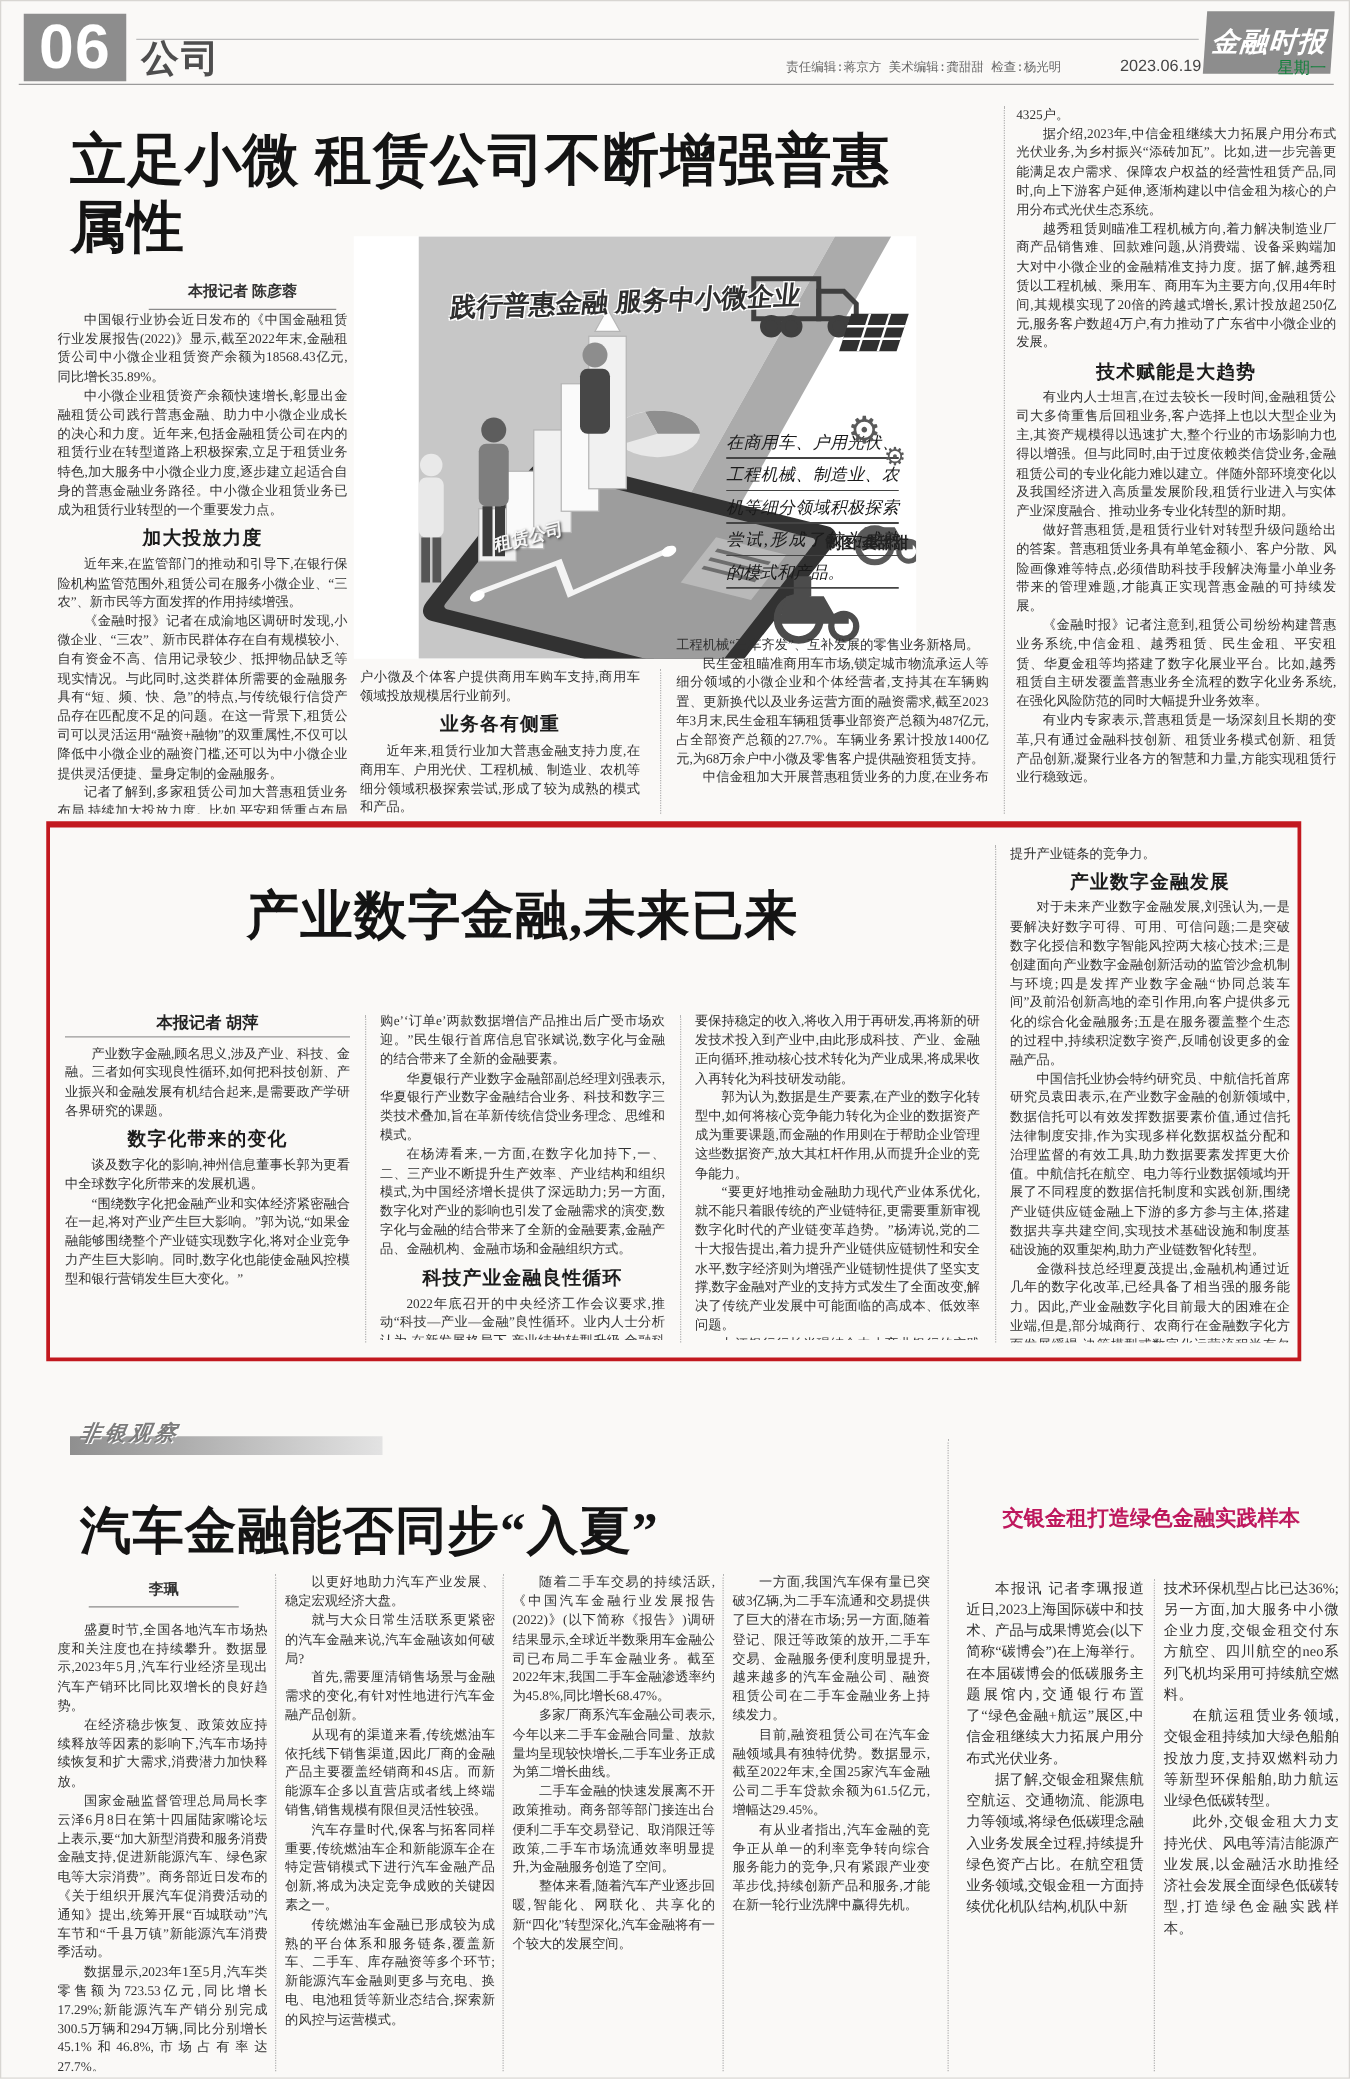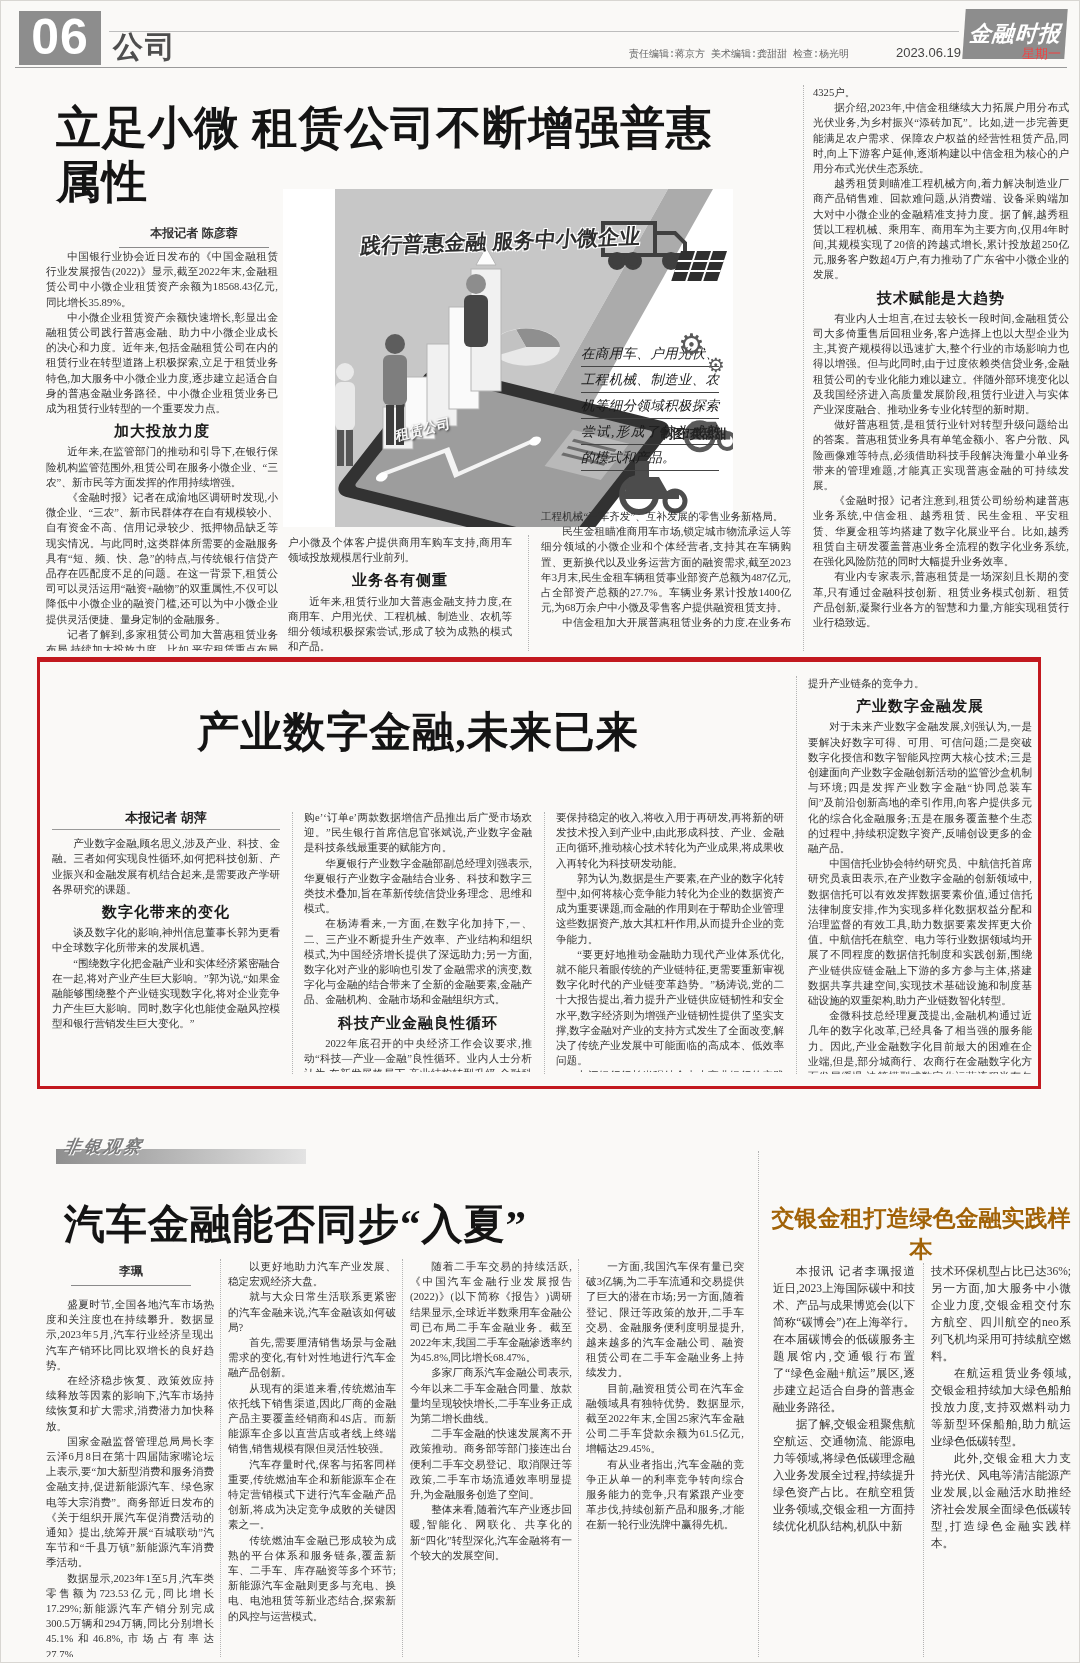--- a/index.html
+++ b/index.html
@@ -14,21 +14,21 @@
            font-size:30px;font-weight:700;color:#4e4e4e;letter-spacing:2px;}
   .hline1{position:absolute;left:108px;top:30px;width:850px;height:1px;background:#bdbdbd;}
   .masthead{position:absolute;left:963px;top:8px;width:102px;height:50px;background:#8d8d8d;
            color:#fff;display:flex;align-items:center;justify-content:center;
            font-style:italic;font-weight:900;font-size:22px;letter-spacing:1px;transform:skewX(-4deg);}
   .credits{position:absolute;right:230px;top:46px;font-family:Liberation Mono, monospace;
            font-size:10px;color:#666;}
   .dateline{position:absolute;right:118px;top:44px;font-family:"Liberation Sans",sans-serif;
            font-size:13px;color:#444;}
   .weekday{position:absolute;right:18px;top:44px;font-family:"Liberation Sans",sans-serif;
-           font-size:13px;color:#ef4444;}
+           font-size:13px;color:#15803d;}
   .hline2{position:absolute;left:14px;top:66px;width:1052px;height:1px;background:#9a9a9a;}
   
   .headline1{position:absolute;left:55px;top:100px;width:670px;font-size:45px;font-weight:900;
            letter-spacing:1px;color:#141414;line-height:1.2;}
   .byline{position:absolute;font-family:"Liberation Sans",sans-serif;font-weight:700;
            font-size:12px;color:#333;text-align:center;border-bottom:1px solid #8a8a8a;padding-bottom:5px;}
   
   .col{position:absolute;overflow:hidden;text-align:justify;font-size:10.6px;line-height:15.2px;color:#333;}
   .col p{margin:0;text-indent:2em;}
   .col h3{margin:7px 0 6px 0;text-align:center;font-family:"Liberation Sans",sans-serif;
@@ -57,22 +57,22 @@
           font-family:"Liberation Sans",sans-serif;font-weight:700;font-size:13px;color:#222;
           padding-bottom:4px;border-bottom:1px solid #999;}
   
   .obsbar{position:absolute;left:55px;top:1148px;width:250px;height:15px;
           background:linear-gradient(90deg,#8f8f8f,#e3e3e3);}
   .obstxt{position:absolute;left:63px;top:1134px;font-style:italic;font-weight:900;font-size:17px;
           color:#7c7c7c;letter-spacing:3px;transform:skewX(-10deg);
           text-shadow:1px 1px 0 #fff;}
   .headline3{position:absolute;left:45px;top:1178px;width:640px;font-size:41px;font-weight:900;
           color:#141414;letter-spacing:1px;}
-  .headline4{position:absolute;left:770px;top:1202px;width:300px;text-align:center;font-size:23px;
-          font-weight:900;color:#a16207;}
+  .headline4{position:absolute;left:770px;top:1202px;width:300px;text-align:center;font-size:17px;
+          font-weight:900;color:#be185d;}
 </style>
 </head>
 <body>
 
 <div class="page">
 
   <div class="pagenum">06</div>
   <div class="sectionname">公司</div>
   <div class="hline1"></div>
   <div class="masthead">金融时报</div>
@@ -211,21 +211,21 @@
     <div class="col" style="left:12px;top:148px;width:228px;height:262px;">
       <div class="fbyline" style="position:relative;margin-bottom:6px;">本报记者 胡萍</div>
       <p>产业数字金融,顾名思义,涉及产业、科技、金融。三者如何实现良性循环,如何把科技创新、产业振兴和金融发展有机结合起来,是需要政产学研各界研究的课题。</p>
       <h3>数字化带来的变化</h3>
       <p>谈及数字化的影响,神州信息董事长郭为更看中全球数字化所带来的发展机遇。</p>
       <p>“围绕数字化把金融产业和实体经济紧密融合在一起,将对产业产生巨大影响。”郭为说,“如果金融能够围绕整个产业链实现数字化,将对企业竞争力产生巨大影响。同时,数字化也能使金融风控模型和银行营销发生巨大变化。”</p>
 
     </div>
 
     <div class="col" style="left:264px;top:148px;width:228px;height:262px;">
-      <p style="text-indent:0;">购e’‘订单e’两款数据增信产品推出后广受市场欢迎。”民生银行首席信息官张斌说,产业数字金融是科技条线最重要的赋能方向。</p>
+      <p style="text-indent:0;">购e’‘订单e’两款数据增信产品推出后广受市场欢迎。”民生银行首席信息官张斌说,数字化与金融的结合带来了全新的金融要素。</p>
       <p>华夏银行产业数字金融部副总经理刘强表示,华夏银行产业数字金融结合业务、科技和数字三类技术叠加,旨在革新传统信贷业务理念、思维和模式。</p>
       <p>在杨涛看来,一方面,在数字化加持下,一、二、三产业不断提升生产效率、产业结构和组织模式,为中国经济增长提供了深远助力;另一方面,数字化对产业的影响也引发了金融需求的演变,数字化与金融的结合带来了全新的金融要素,金融产品、金融机构、金融市场和金融组织方式。</p>
       <h3>科技产业金融良性循环</h3>
       <p>2022年底召开的中央经济工作会议要求,推动“科技—产业—金融”良性循环。业内人士分析认为,在新发展格局下,产业结构转型升级,金融科技不断发展,传统供应链金融的模式发生转变,期待能够通过加强产学研资的深度融合,让科技成果能够及时产业化,发挥金融对科技创新和产业振兴的支持作用,从而把科技创新、产业振兴和金融发展有机结合起来。</p>
 
     </div>
 
     <div class="col" style="left:516px;top:148px;width:228px;height:262px;">
       <p style="text-indent:0;">要保持稳定的收入,将收入用于再研发,再将新的研发技术投入到产业中,由此形成科技、产业、金融正向循环,推动核心技术转化为产业成果,将成果收入再转化为科技研发动能。</p>
       <p>郭为认为,数据是生产要素,在产业的数字化转型中,如何将核心竞争能力转化为企业的数据资产成为重要课题,而金融的作用则在于帮助企业管理这些数据资产,放大其杠杆作用,从而提升企业的竞争能力。</p>
@@ -274,21 +274,21 @@
   <div class="vsep" style="left:577px;top:1258px;height:398px;"></div>
   <div class="col" style="left:585px;top:1258px;width:158px;height:398px;">
     <p>一方面,我国汽车保有量已突破3亿辆,为二手车流通和交易提供了巨大的潜在市场;另一方面,随着登记、限迁等政策的放开,二手车交易、金融服务便利度明显提升,越来越多的汽车金融公司、融资租赁公司在二手车金融业务上持续发力。</p>
     <p>目前,融资租赁公司在汽车金融领域具有独特优势。数据显示,截至2022年末,全国25家汽车金融公司二手车贷款余额为61.5亿元,增幅达29.45%。</p>
     <p>有从业者指出,汽车金融的竞争正从单一的利率竞争转向综合服务能力的竞争,只有紧跟产业变革步伐,持续创新产品和服务,才能在新一轮行业洗牌中赢得先机。</p>
   </div>
 
   <div class="vsep" style="left:757px;top:1150px;height:506px;"></div>
   <h2 class="headline4" style="margin:0;">交银金租打造绿色金融实践样本</h2>
   <div class="col" style="left:772px;top:1262px;width:142px;height:394px;font-size:11.5px;line-height:17px;">
-    <p>本报讯 记者李珮报道 近日,2023上海国际碳中和技术、产品与成果博览会(以下简称“碳博会”)在上海举行。在本届碳博会的低碳服务主题展馆内,交通银行布置了“绿色金融+航运”展区,逐步建立起适合自身的普惠金融业务路径。</p>
+    <p>本报讯 记者李珮报道 近日,2023上海国际碳中和技术、产品与成果博览会(以下简称“碳博会”)在上海举行。在本届碳博会的低碳服务主题展馆内,交通银行布置了“绿色金融+航运”展区,中信金租继续大力拓展户用分布式光伏业务。</p>
     <p>据了解,交银金租聚焦航空航运、交通物流、能源电力等领域,将绿色低碳理念融入业务发展全过程,持续提升绿色资产占比。在航空租赁业务领域,交银金租一方面持续优化机队结构,机队中新</p>
   </div>
   <div class="vsep" style="left:922px;top:1262px;height:394px;"></div>
   <div class="col" style="left:930px;top:1262px;width:140px;height:394px;font-size:11.5px;line-height:17px;">
     <p style="text-indent:0;">技术环保机型占比已达36%;另一方面,加大服务中小微企业力度,交银金租交付东方航空、四川航空的neo系列飞机均采用可持续航空燃料。</p>
     <p>在航运租赁业务领域,交银金租持续加大绿色船舶投放力度,支持双燃料动力等新型环保船舶,助力航运业绿色低碳转型。</p>
     <p>此外,交银金租大力支持光伏、风电等清洁能源产业发展,以金融活水助推经济社会发展全面绿色低碳转型,打造绿色金融实践样本。</p>
   </div>
 
 </div>

